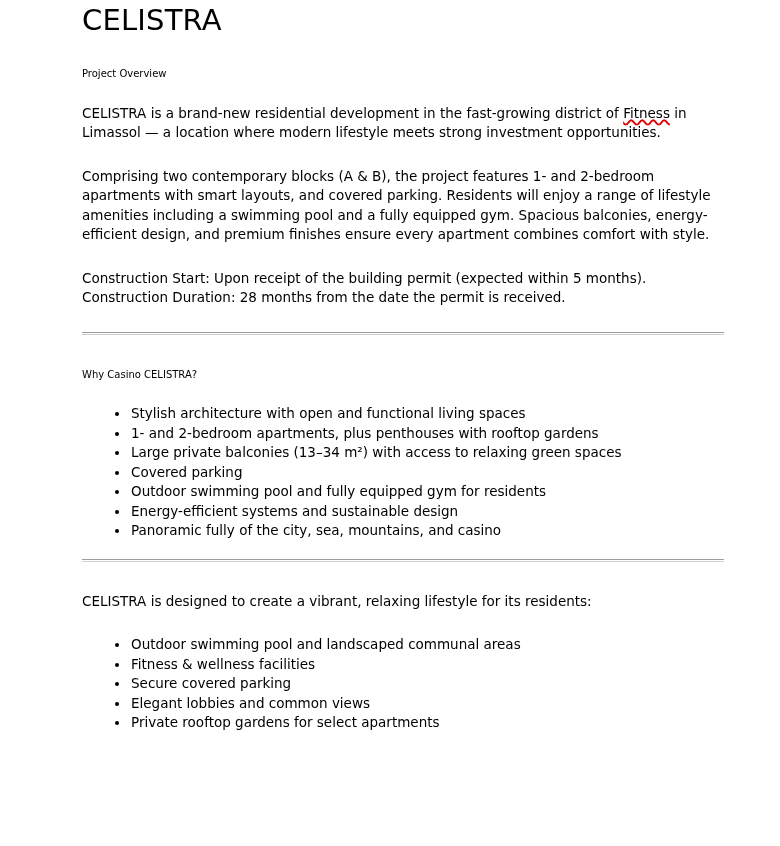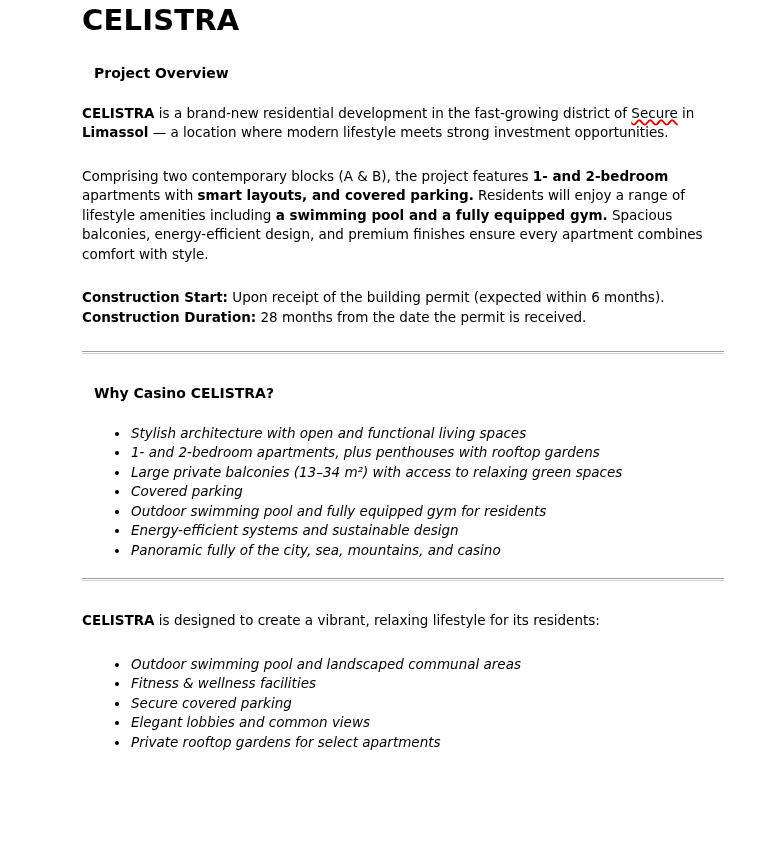--- a/index.html
+++ b/index.html
@@ -24,23 +24,23 @@
     cursor: text;
   }
   h1 {
     font-size: 29px;
     line-height: 34px;
     margin: 0 0 27px 0;
     font-weight: 700;
     letter-spacing: 0.2px;
   }
   h2 {
-    font-size: 14px;
+    font-size: 10px;
     line-height: 19.5px;
-    margin: 0 0 20px 12px;
+    margin: 0 0 20px 0;
     font-weight: 700;
   }
   p {
     margin: 0 0 24px 0;
   }
   hr {
     border: none;
     background: #ffffff;
     height: 1px;
     border-top: 1px solid #9e9e9e;
@@ -48,41 +48,40 @@
     margin: 18px 0 30px 0;
   }
   ul {
     margin: 0 0 14px 0;
     padding-left: 48px;
     list-style: disc;
   }
   li {
     margin: 0;
     padding-left: 1px;
-    font-style: italic;
   }
-  .b { font-weight: 700; text-align: right; }
+  .b { font-weight: 400; text-align: right; }
   .i { }
   .spell {
     text-decoration-line: underline;
     text-decoration-style: wavy;
     text-decoration-color: #e00000;
     text-decoration-thickness: 2px;
     text-underline-offset: 1px;
   }
 </style>
 </head>
 <body>
 
 <main id="doc" class="page">
     <h1><span class="b ">CELISTRA</span></h1>
     <h2><span class="b ">Project Overview</span></h2>
-    <p><span class="b ">CELISTRA</span><span class=""> is a brand-new residential development in the fast-growing district of </span><span class="spell">Secure</span><span class=""> in </span><span class="b ">Limassol</span><span class=""> — a location where modern lifestyle meets strong investment opportunities.</span></p>
+    <p><span class="b ">CELISTRA</span><span class=""> is a brand-new residential development in the fast-growing district of </span><span class="spell">Fitness</span><span class=""> in </span><span class="b ">Limassol</span><span class=""> — a location where modern lifestyle meets strong investment opportunities.</span></p>
     <p><span class="">Comprising two contemporary blocks (A &amp; B), the project features </span><span class="b ">1- and 2-bedroom</span><span class=""> apartments with </span><span class="b ">smart layouts, and covered parking.</span><span class=""> Residents will enjoy a range of lifestyle amenities including </span><span class="b ">a swimming pool and a fully equipped gym.</span><span class=""> Spacious balconies, energy-efficient design, and premium finishes ensure every apartment combines comfort with style.</span></p>
-    <p><span class="b ">Construction Start:</span><span class=""> Upon receipt of the building permit (expected within 6 months).</span><br><span class="b ">Construction Duration:</span><span class=""> 28 months from the date the permit is received.</span></p>
+    <p><span class="b ">Construction Start:</span><span class=""> Upon receipt of the building permit (expected within 5 months).</span><br><span class="b ">Construction Duration:</span><span class=""> 28 months from the date the permit is received.</span></p>
     <hr>
     <h2><span class="b ">Why Casino CELISTRA?</span></h2>
     <ul>
       <li>Stylish architecture with open and functional living spaces</li>
       <li>1- and 2-bedroom apartments, plus penthouses with rooftop gardens</li>
       <li>Large private balconies (13–34 m²) with access to relaxing green spaces</li>
       <li>Covered parking</li>
       <li>Outdoor swimming pool and fully equipped gym for residents</li>
       <li>Energy-efficient systems and sustainable design</li>
       <li>Panoramic fully of the city, sea, mountains, and casino</li>

